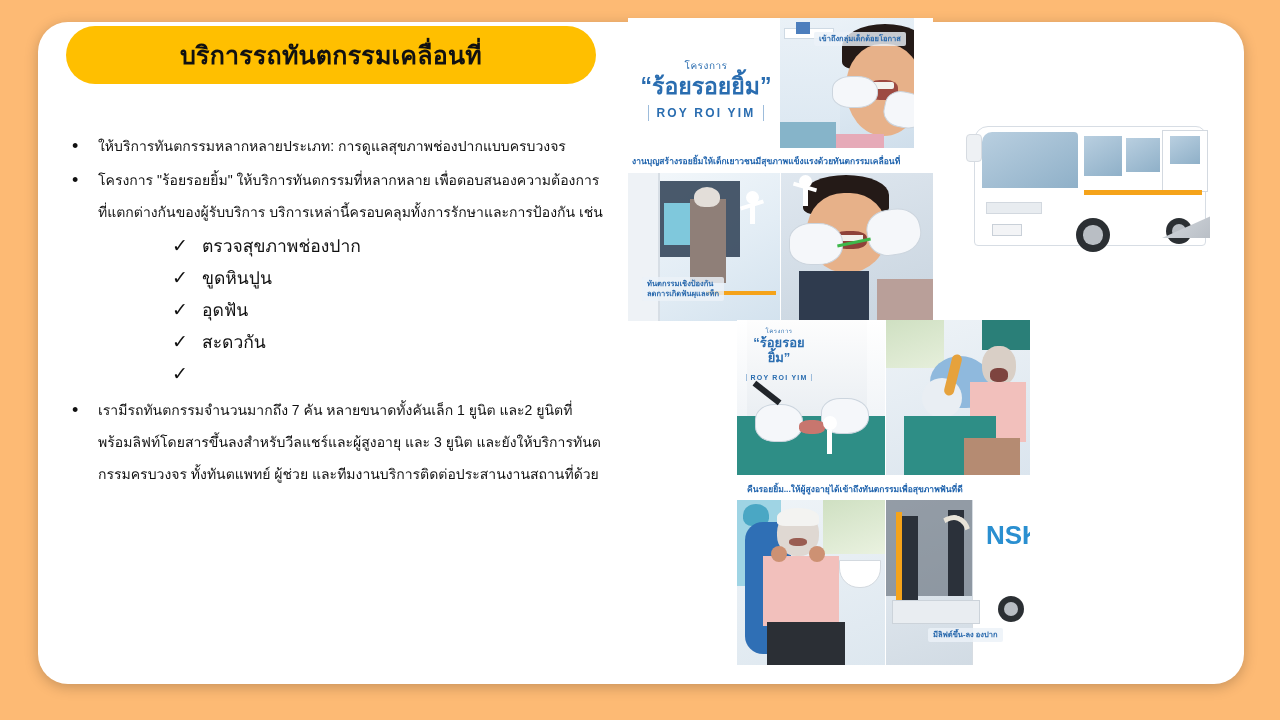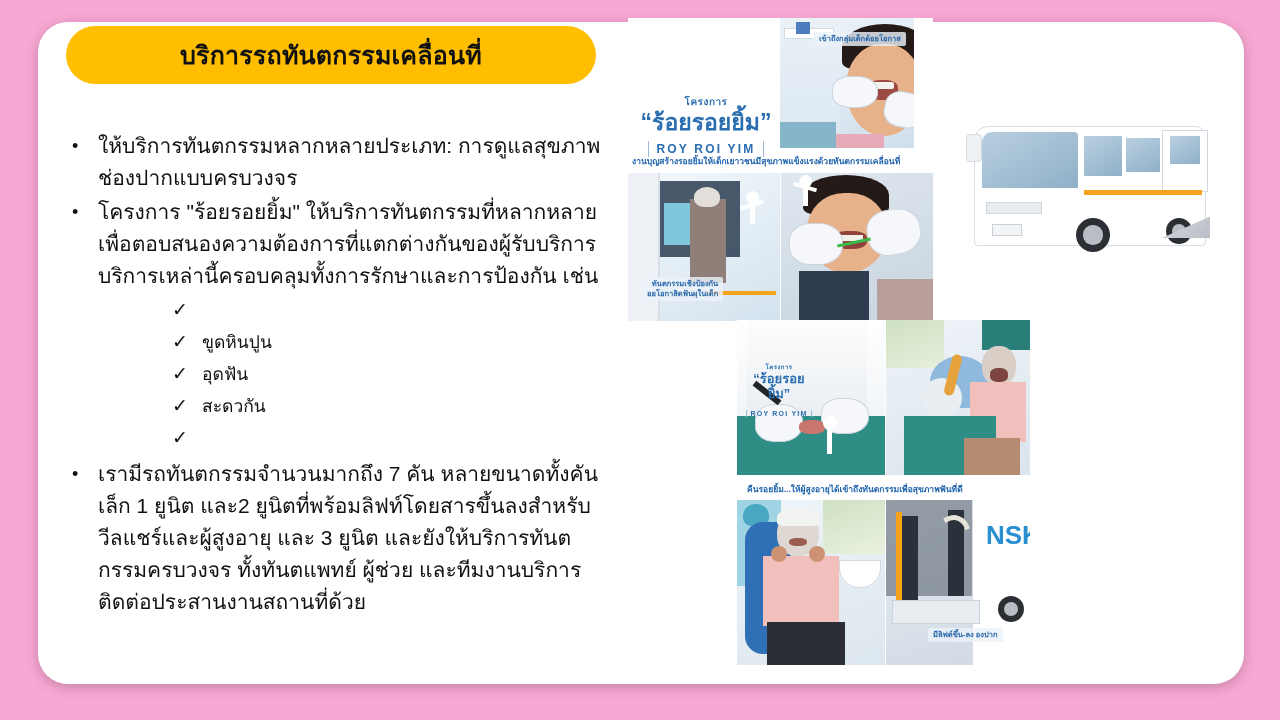--- a/index.html
+++ b/index.html
@@ -1,21 +1,21 @@
 <!DOCTYPE html>
 <html><head>
 <meta charset="utf-8">
 <style>
   html,body{margin:0;padding:0;}
   body{
     width:1280px;height:720px;overflow:hidden;
     background:#fdfdfd;
     font-family:"Liberation Sans","DejaVu Sans",sans-serif;
   }
-  .slide{position:relative;width:1280px;height:720px;background:#f9a8d4;}
+  .slide{position:relative;width:1280px;height:720px;background:#fdba74;}
   .card{
     position:absolute;left:38px;top:22px;width:1206px;height:662px;
     background:#ffffff;border-radius:30px;
     box-shadow:0 3px 14px rgba(0,0,0,.22);
   }
   
   .title-pill{
     position:absolute;left:66px;top:26px;width:530px;height:58px;
     background:#ffbf00;border-radius:29px;
     display:flex;align-items:center;justify-content:center;
@@ -26,21 +26,21 @@
   }
   
   .body-col{position:absolute;left:66px;top:130px;width:540px;}
   .blist{list-style:none;margin:0;padding:0;}
   .bitem{display:flex;align-items:flex-start;margin-bottom:2px;}
   .bullet{
     width:32px;flex:0 0 32px;color:#111;font-size:18px;line-height:32px;
     text-align:left;padding-left:6px;box-sizing:border-box;
   }
   .btext{
-    flex:1;font-size:21px;line-height:32px;color:#111111;
+    flex:1;font-size:14px;line-height:32px;color:#111111;
   }
   .sublist{list-style:none;margin:2px 0 4px 0;padding:0;}
   .sitem{display:flex;align-items:flex-start;}
   .check{
     width:30px;flex:0 0 30px;color:#111;font-size:19px;line-height:32px;
     text-align:left;padding-left:106px;box-sizing:content-box;
   }
   .stext{font-size:17.5px;line-height:32px;color:#111111;}
   
   .collage{position:absolute;left:620px;top:18px;width:610px;height:648px;}
@@ -49,30 +49,30 @@
   .cap-blue{
     color:#1f63ad;font-size:8.5px;line-height:1.25;font-weight:bold;white-space:nowrap;
   }
   .cap-badge{
     position:absolute;background:rgba(236,242,248,.82);
     padding:2px 5px;border-radius:2px;color:#2566ab;
     font-size:7.5px;line-height:1.3;font-weight:bold;
   }
   
   .logo{position:absolute;text-align:center;color:#2a6db0;}
-  .logo .l1{font-size:10px;font-weight:bold;letter-spacing:.5px;margin-top:36px;}
+  .logo .l1{font-size:10px;font-weight:normal;letter-spacing:.5px;}
   .logo .l2{font-size:23px;font-weight:bold;line-height:1.15;}
   .logo .l3{font-size:12px;font-weight:bold;letter-spacing:2.2px;
             border-left:1px solid #9dbcdb;border-right:1px solid #9dbcdb;
             display:inline-block;padding:1px 7px;margin-top:6px;}
   .logo.small .l1{font-size:6px;}
   .logo.small .l2{font-size:13px;}
   .logo.small .l3{font-size:7px;letter-spacing:1.2px;padding:0 4px;}
   .room-bg{background:linear-gradient(160deg,#eef4f9 0%,#dce8f2 60%,#cfdeeb 100%);}
-  .clinic-bg{background:linear-gradient(150deg,#f4f8fb 0%,#e3edf5 55%,#d3e2ee 100%);text-align:right;}
+  .clinic-bg{background:linear-gradient(150deg,#f4f8fb 0%,#e3edf5 55%,#d3e2ee 100%);}
   .teal{background:#2e8e86;}
   .navy{background:#2b3d52;}
   .white-coat{background:linear-gradient(180deg,#ffffff 0%,#e9eef3 100%);}
 
   .kid-face{position:absolute;border-radius:46% 46% 50% 50%;background:#e7b189;}
   .kid-hair{position:absolute;background:#241a17;border-radius:50% 50% 18% 18%;}
   .hand{position:absolute;background:#f5f7fa;border:1px solid #ccd5de;border-radius:40% 45% 45% 40%;}
 
   .bus-body{position:absolute;background:#ffffff;border:1px solid #d7dde4;}
   .bus-window{position:absolute;background:linear-gradient(150deg,#b9cfe0,#8fb0c8);}
@@ -108,20 +108,21 @@
 
       <li class="bitem">
         <span class="bullet">•</span>
         <span class="btext">โครงการ "ร้อยรอยยิ้ม" ให้บริการทันตกรรมที่หลากหลาย เพื่อตอบสนองความต้องการที่แตกต่างกันของผู้รับบริการ บริการเหล่านี้ครอบคลุมทั้งการรักษาและการป้องกัน เช่น</span>
       </li>
 
       <li>
         <ul class="sublist">
           <li class="sitem">
             <span class="check">✓</span>
+            <span class="stext">ตรวจสุขภาพช่องปาก</span>
           </li>
           <li class="sitem">
             <span class="check">✓</span>
             <span class="stext">ขูดหินปูน</span>
           </li>
           <li class="sitem">
             <span class="check">✓</span>
             <span class="stext">อุดฟัน</span>
           </li>
           <li class="sitem">
@@ -193,21 +194,21 @@
         <div class="navy" style="position:absolute;left:32px;top:8px;width:80px;height:76px;opacity:.85;"></div>
         <div class="scrub" style="position:absolute;left:36px;top:30px;width:28px;height:42px;"></div>
         <div style="position:absolute;left:62px;top:26px;width:36px;height:84px;background:#8f7f78;"></div>
         <div style="position:absolute;left:66px;top:14px;width:26px;height:20px;background:#e3ded9;border-radius:50% 50% 40% 40%;"></div>
         <div class="stripe" style="left:78px;top:118px;width:70px;height:4px;"></div>
         <div class="stick-head" style="left:118px;top:18px;width:13px;height:13px;"></div>
         <div class="stick" style="left:122px;top:31px;width:5px;height:20px;"></div>
         <div class="stick" style="left:112px;top:30px;width:24px;height:4px;transform:rotate(-18deg);"></div>
         <div class="cap-badge" style="left:14px;top:104px;line-height:1.35;">
           <div>ทันตกรรมเชิงป้องกัน</div>
-          <div>อยโอกาสิดฟันผุในเด็ก</div>
+          <div>ลดการเกิดฟันผุและท็ก</div>
         </div>
       </div>
 
       <div class="ph" style="left:153px;top:0px;width:152px;height:148px;background:linear-gradient(160deg,#dfe7ef,#c8d4df);">
         <div class="kid-hair" style="left:22px;top:2px;width:86px;height:40px;"></div>
         <div class="kid-face" style="left:26px;top:20px;width:80px;height:80px;"></div>
         <div style="position:absolute;left:52px;top:58px;width:34px;height:18px;background:#8e4239;border-radius:40%;"></div>
         <div style="position:absolute;left:56px;top:62px;width:26px;height:6px;background:#f1f0eb;"></div>
         <div class="hand" style="left:8px;top:50px;width:52px;height:40px;"></div>
         <div class="hand" style="left:86px;top:36px;width:52px;height:44px;transform:rotate(-10deg);"></div>

